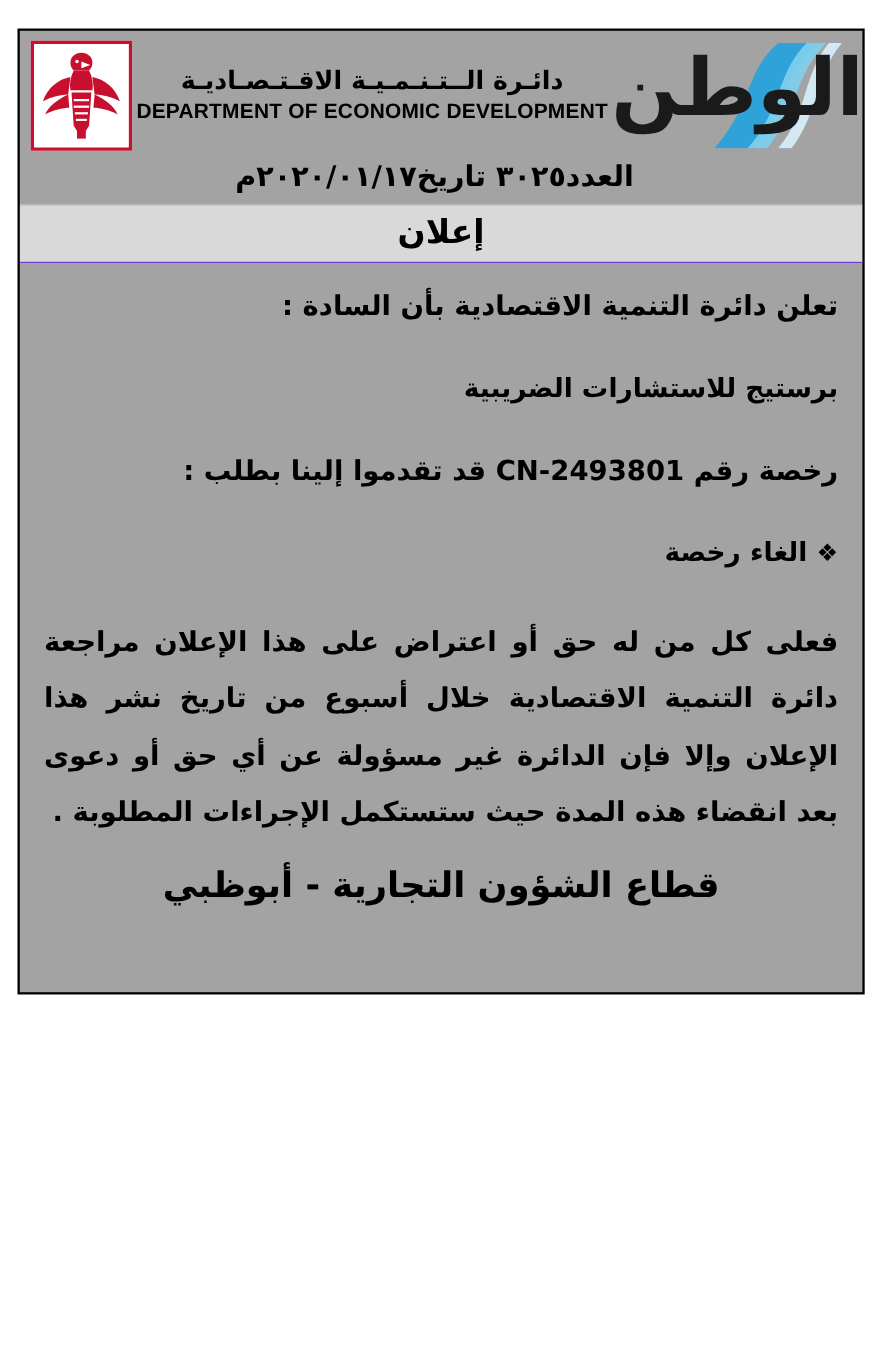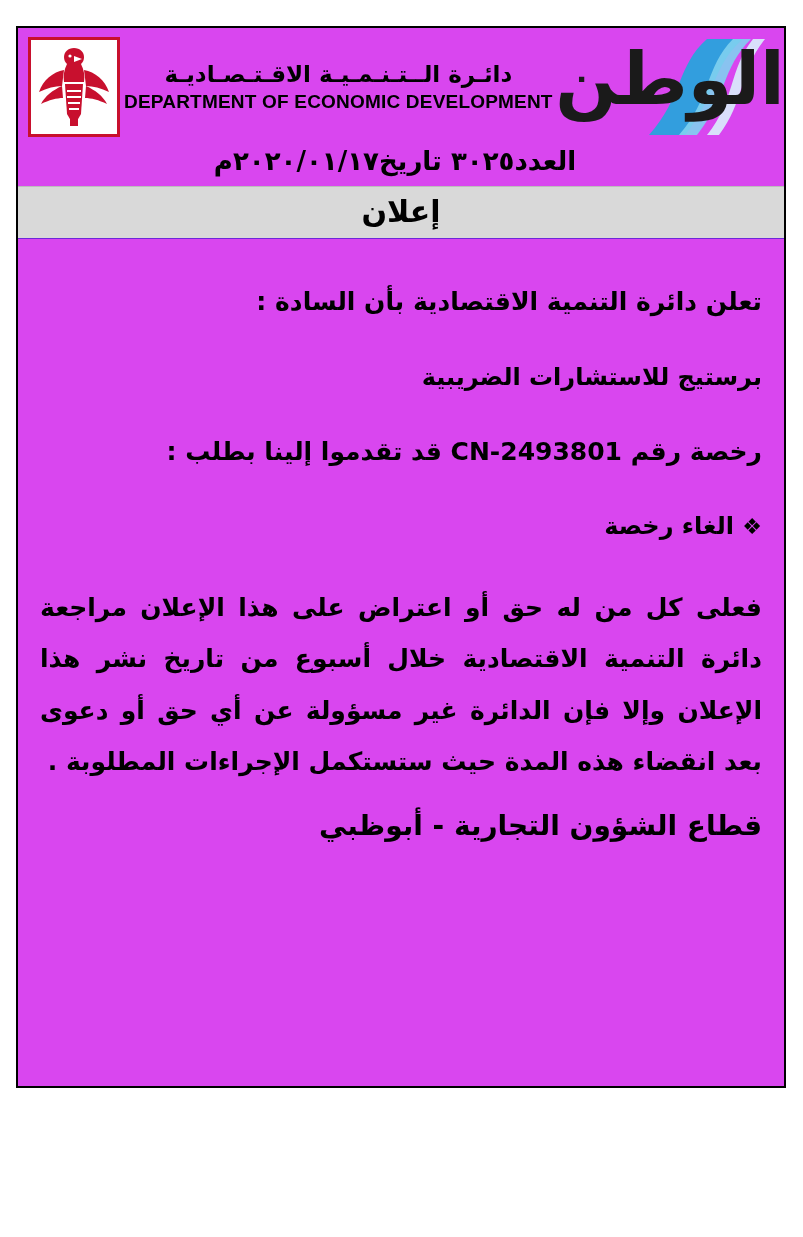--- a/index.html
+++ b/index.html
@@ -16,24 +16,24 @@
     height: 1237px;
     background: #ffffff;
     box-sizing: border-box;
     overflow: hidden;
   }
   .ad-frame {
     position: absolute;
     left: 16px;
     top: 26px;
     width: 770px;
-    height: 1062px;
+    height: 878px;
     border: 2px solid #000000;
     box-sizing: border-box;
-    background: #d946ef;
+    background: #a3a3a3;
     overflow: hidden;
   }
   
   .header {
     position: relative;
     height: 112px;
     display: flex;
     flex-direction: row-reverse;
     align-items: center;
     justify-content: space-between;
@@ -114,21 +114,21 @@
     padding: 7px 0 9px 0;
     font-family: "DejaVu Sans", sans-serif;
     font-weight: bold;
     font-size: 30px;
     color: #000000;
     border-top: 1px solid #bdbdbd;
     border-bottom: 1px solid #6d28d9;
   }
   
   .body-wrap {
-    padding: 44px 22px 0 22px;
+    padding: 20px 22px 0 22px;
     direction: rtl;
     text-align: right;
   }
   .para {
     font-family: "DejaVu Sans", sans-serif;
     font-weight: bold;
     color: #000000;
     margin: 0 0 38px 0;
     line-height: 1.5;
   }
@@ -139,22 +139,22 @@
   .p-notice {
     font-size: 25px;
     text-align: justify;
     text-align-last: right;
     line-height: 2.05;
     margin-bottom: 22px;
   }
   .signature {
     font-family: "DejaVu Sans", sans-serif;
     font-weight: bold;
-    font-size: 28px;
-    text-align: right;
+    font-size: 32px;
+    text-align: center;
     color: #000000;
     margin-top: 18px;
   }
   .bullet { font-size: 22px; }
 </style>
 </head>
 <body>
 
 <div class="page">
   <div class="ad-frame">

